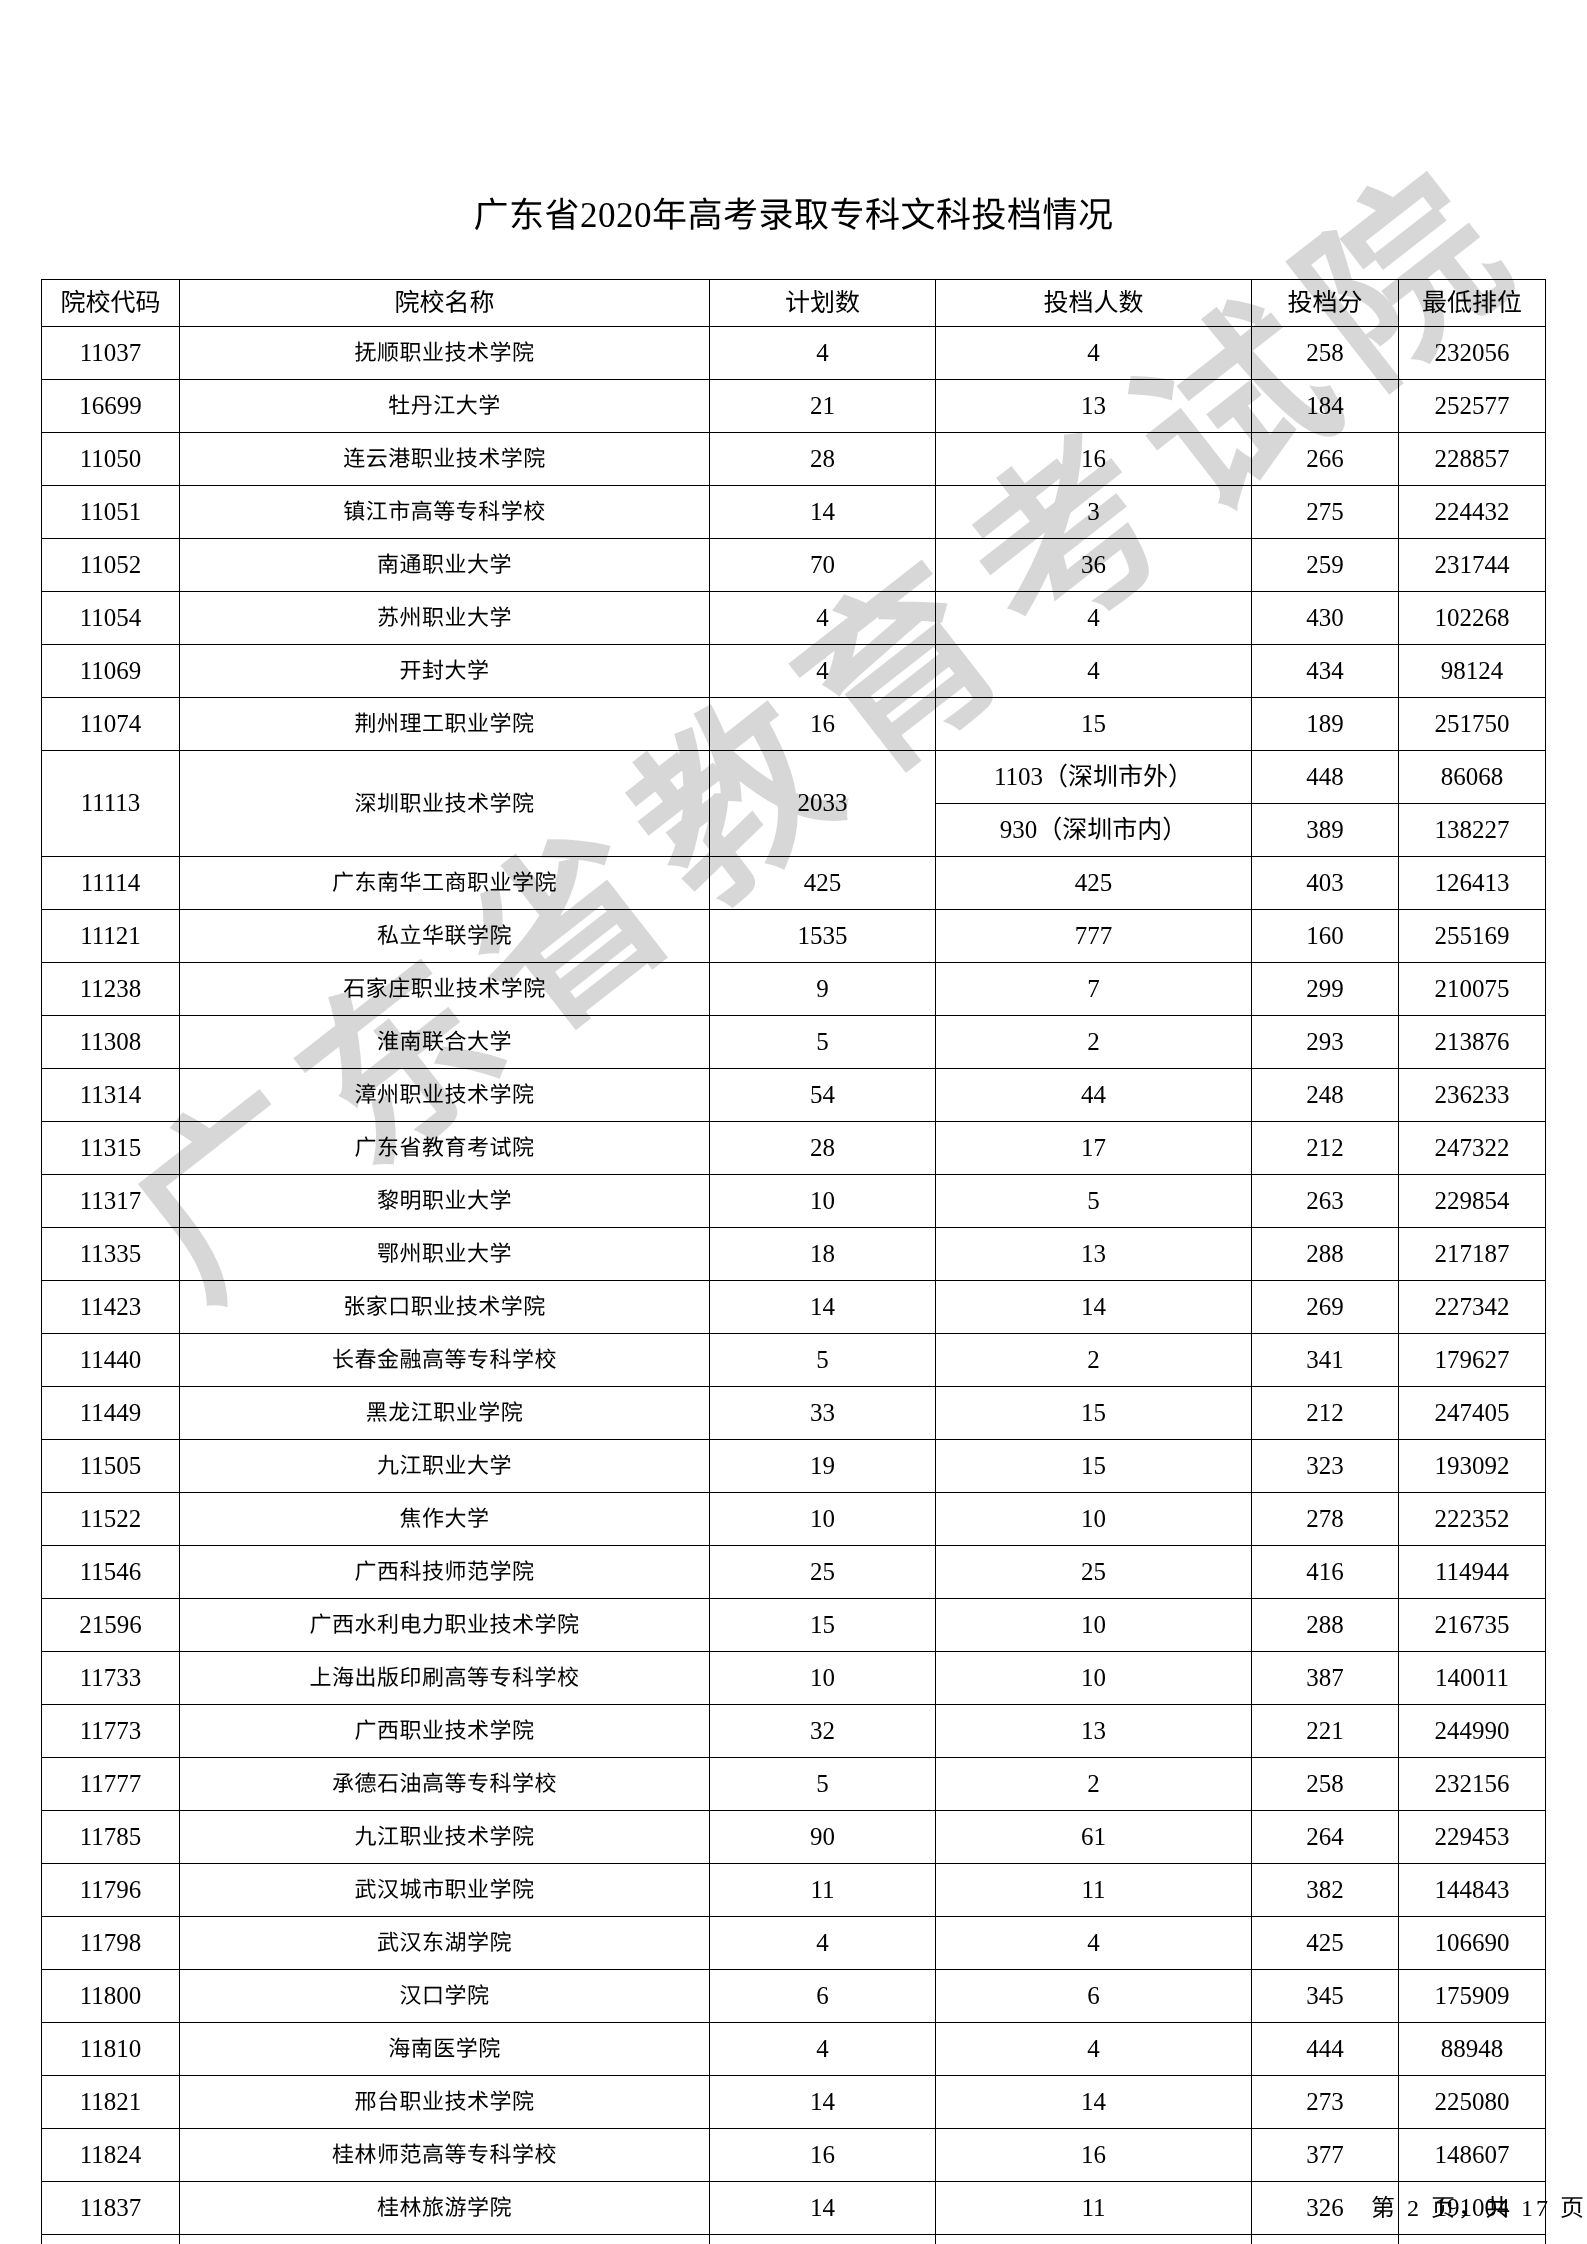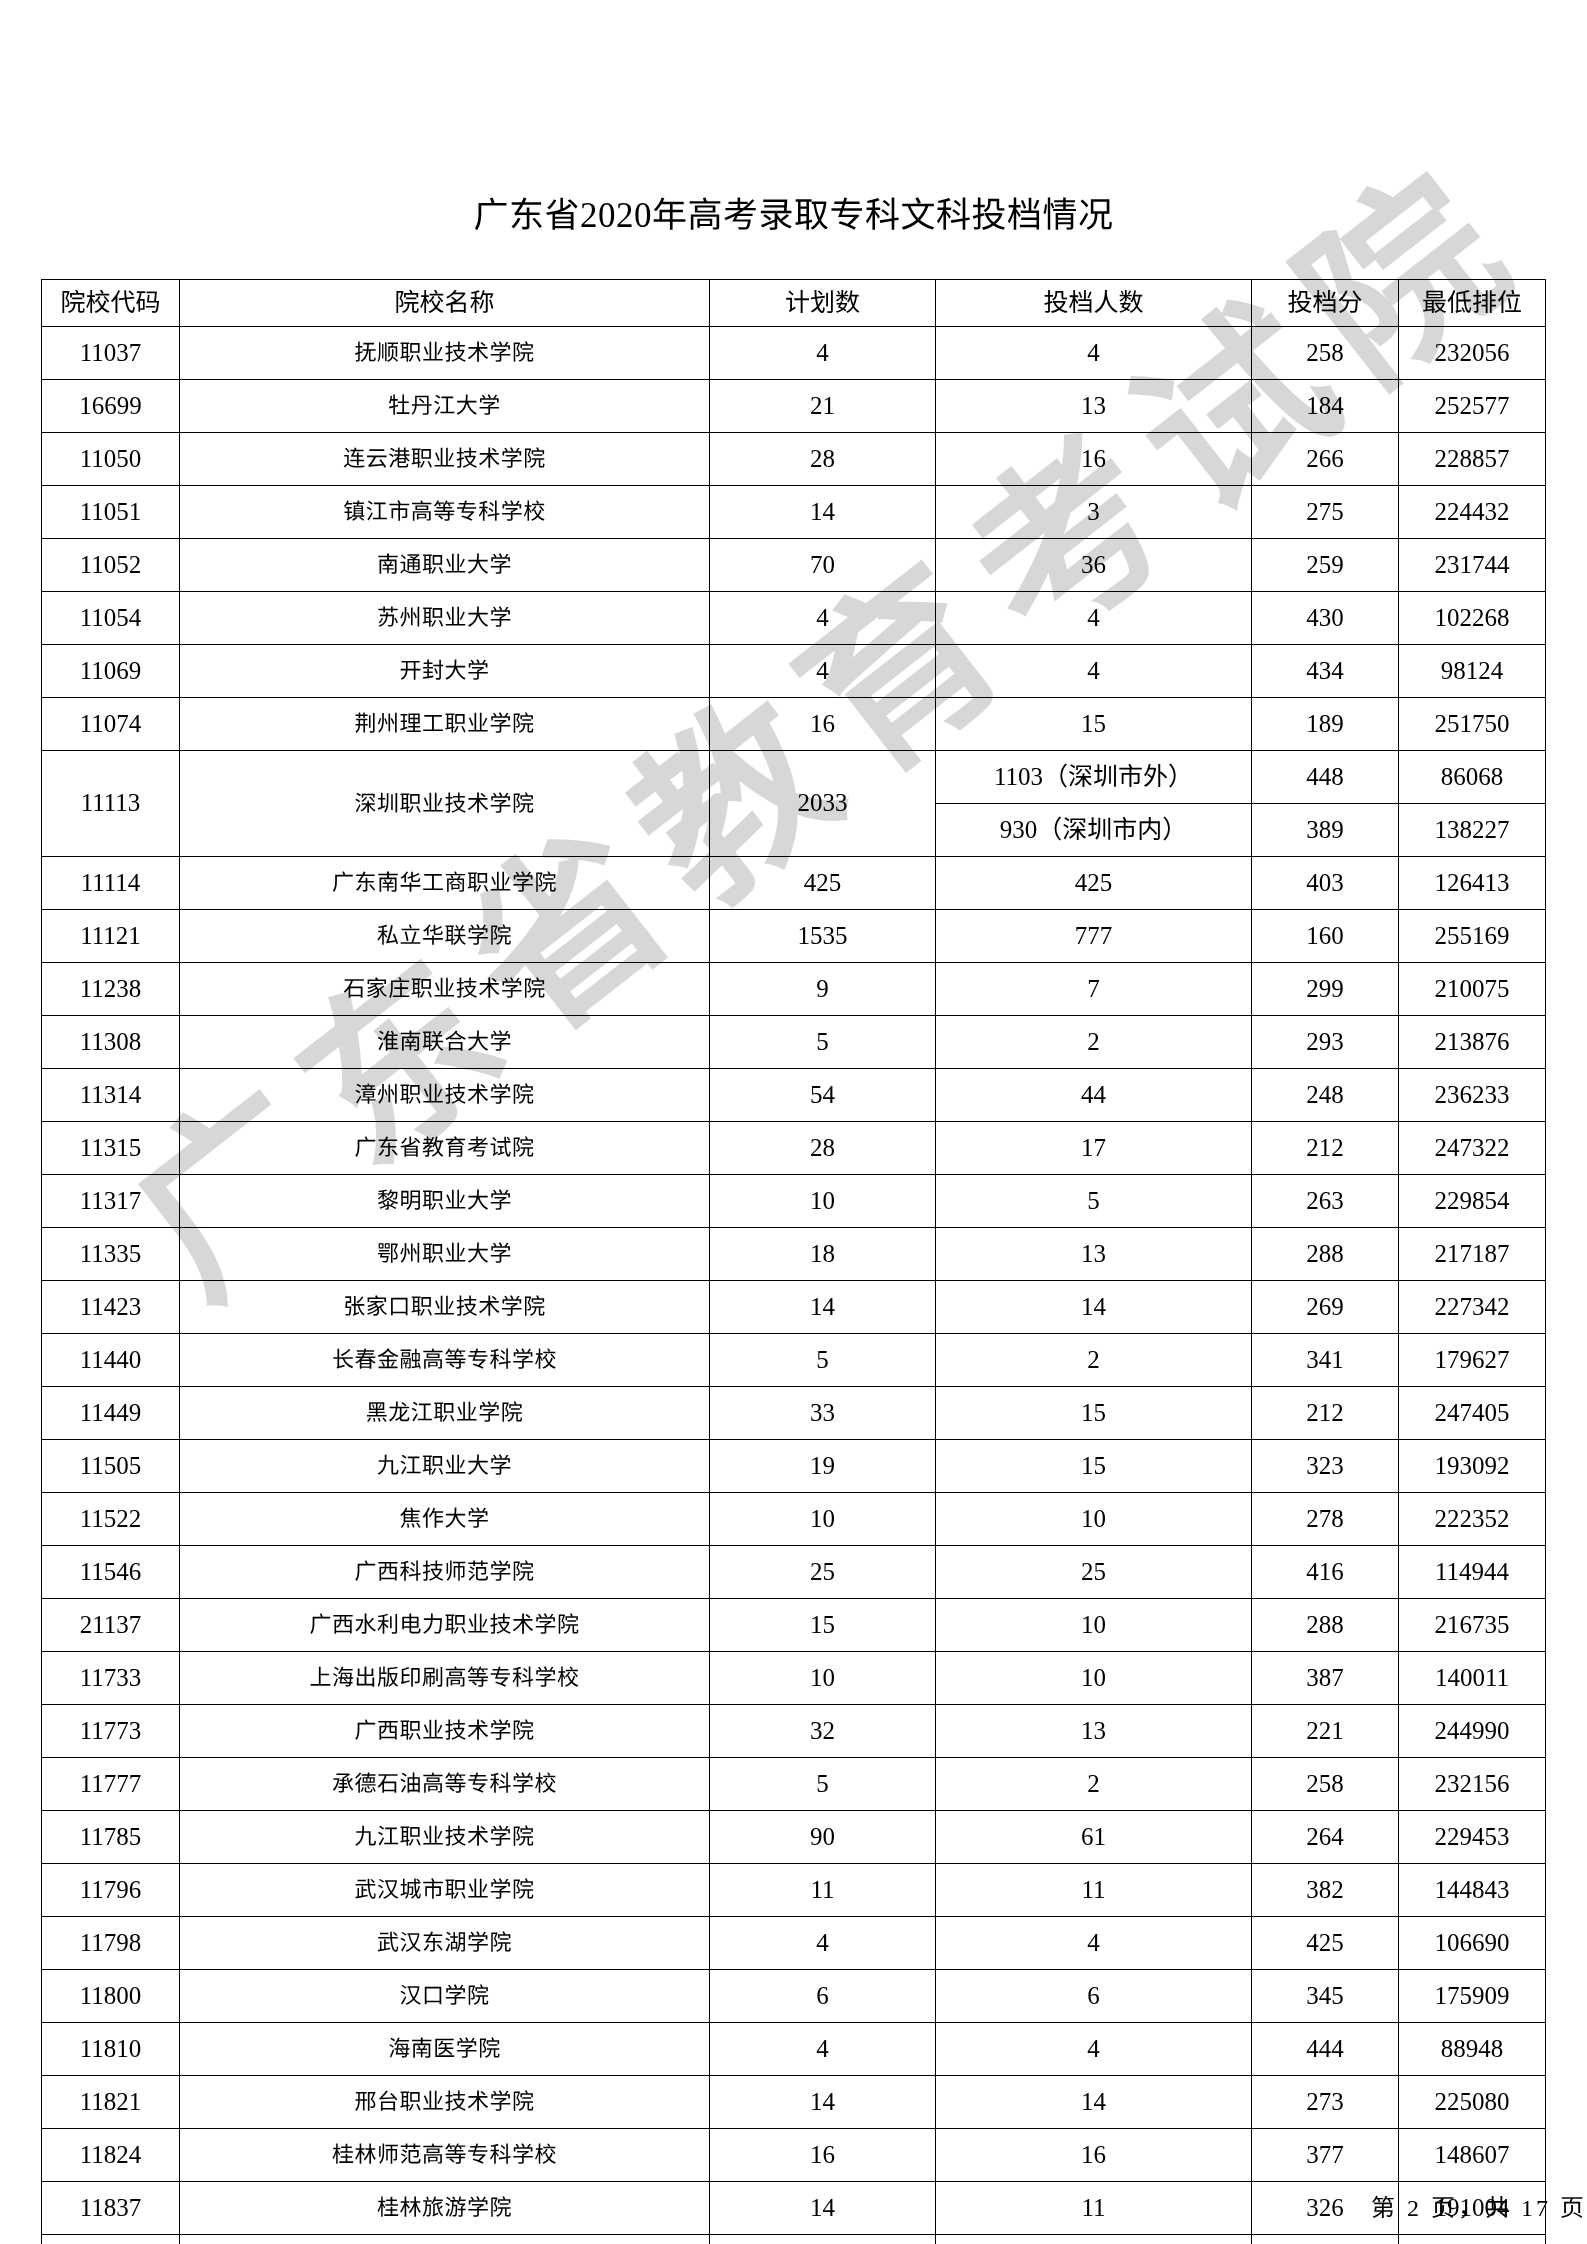--- a/index.html
+++ b/index.html
@@ -335,21 +335,21 @@
           </tr>
           <tr>
             <td class="num-cell">11546</td>
             <td class="name-cell">广西科技师范学院</td>
             <td class="num-cell">25</td>
             <td class="num-cell">25</td>
             <td class="num-cell">416</td>
             <td class="num-cell">114944</td>
           </tr>
           <tr>
-            <td class="num-cell">21137</td>
+            <td class="num-cell">21596</td>
             <td class="name-cell">广西水利电力职业技术学院</td>
             <td class="num-cell">15</td>
             <td class="num-cell">10</td>
             <td class="num-cell">288</td>
             <td class="num-cell">216735</td>
           </tr>
           <tr>
             <td class="num-cell">11733</td>
             <td class="name-cell">上海出版印刷高等专科学校</td>
             <td class="num-cell">10</td>

